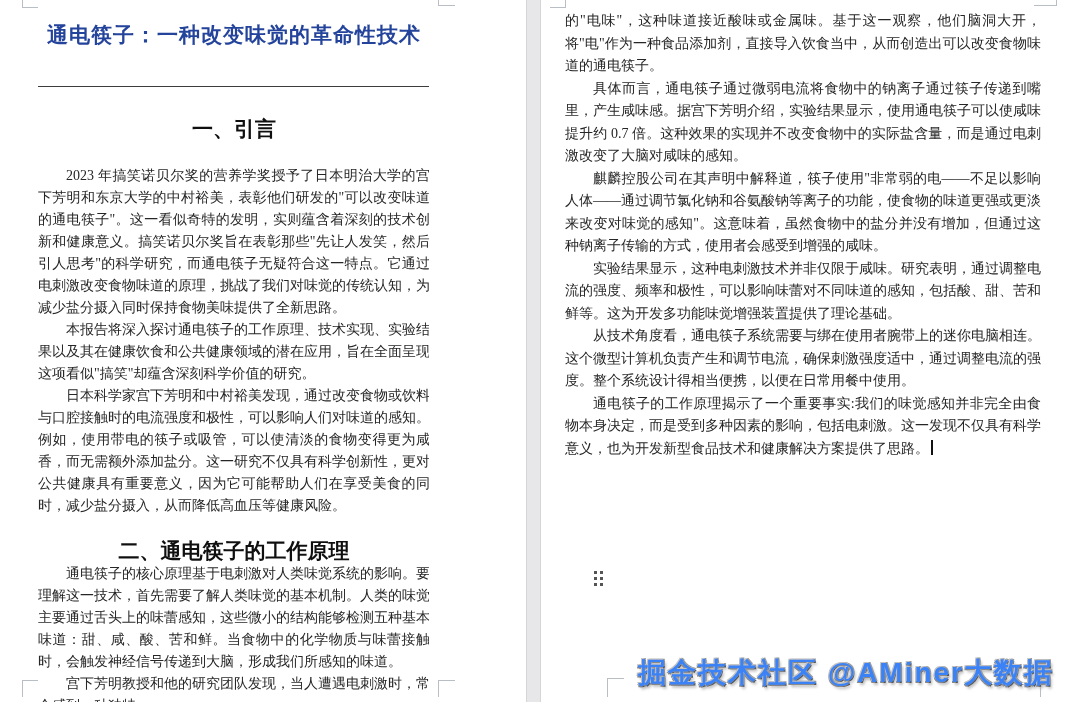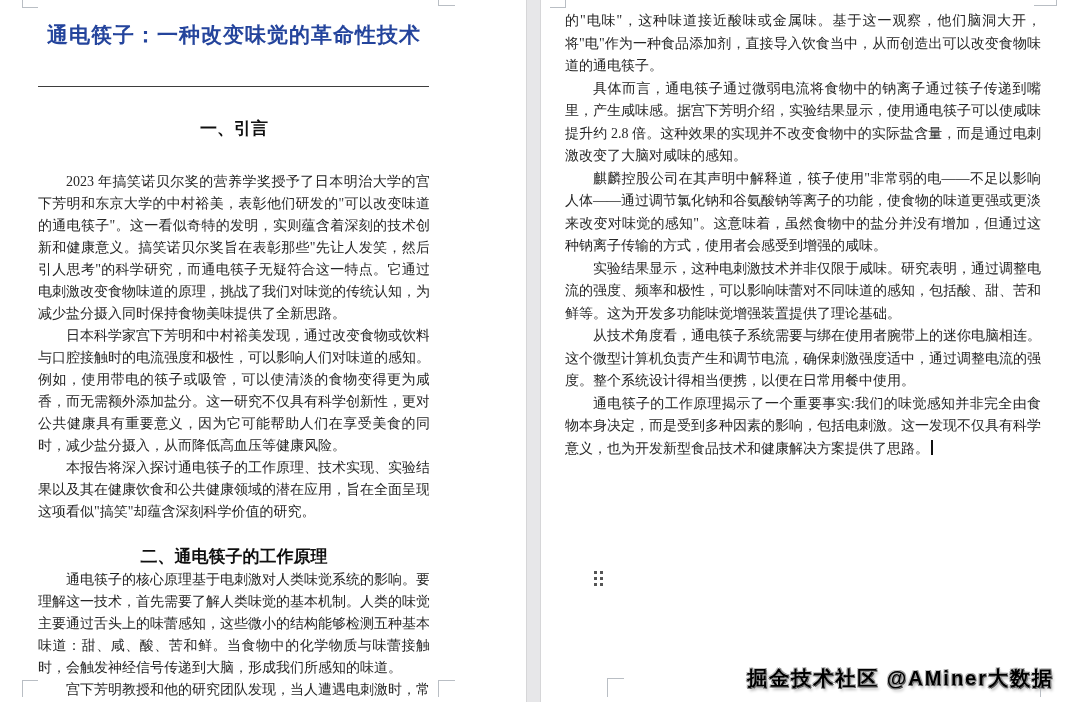--- a/index.html
+++ b/index.html
@@ -23,24 +23,24 @@
   .doc-title {
     margin:20px 0 0 0; text-align:center;
     font-family:"Liberation Serif","DejaVu Serif",serif;
     font-weight:bold; font-size:21px; line-height:30px;
     color:#24449c; letter-spacing:1px;
   }
   .title-rule { margin-top:36px; height:0; border-top:1.5px solid #3d3d3d; }
   .section-heading {
     margin:30px 0 0 0; text-align:center;
     font-family:"Liberation Sans","DejaVu Sans",sans-serif;
-    font-weight:bold; font-size:17px; line-height:24px; color:#0f0f0f;
+    font-weight:bold; font-size:21px; line-height:24px; color:#0f0f0f;
   }
   .sec2 { margin-top:22px; }
-  .body-paras { margin-top:30px; }
+  .body-paras { margin-top:24px; }
   p.body {
     margin:0; text-align:justify; text-indent:2em;
     font-size:14px; line-height:22px; color:#262626;
     font-family:"Liberation Serif","DejaVu Serif",serif;
   }
   .content2 p.body { line-height:22.5px; }
   p.body.no-indent { text-indent:0; }
 
   .text-cursor {
     display:inline-block; width:1.5px; height:15px; background:#111;
@@ -62,57 +62,57 @@
   .m-p1-bl { left:22px;  top:680px; width:15px; height:16px; border-left:1px solid #b9bec4; border-top:1px solid #b9bec4; }
   .m-p1-br { left:438px; top:680px; width:16px; height:16px; border-left:1px solid #b9bec4; border-top:1px solid #b9bec4; }
   .m-p2-tl { left:550px; top:0;     width:15px; height:7px;  border-right:1px solid #b9bec4; border-bottom:1px solid #b9bec4; }
   .m-p2-tr { left:1034px;top:0;     width:22px; height:5px;  border-right:1px solid #b9bec4; border-bottom:1px solid #b9bec4; }
   .m-p2-bl { left:607px; top:678px; width:16px; height:18px; border-left:1px solid #b9bec4; border-top:1px solid #b9bec4; }
   .m-p2-br { left:1024px;top:678px; width:16px; height:18px; border-right:1px solid #b9bec4; border-top:1px solid #b9bec4; }
 
   .watermark {
     position:absolute; right:26px; bottom:10px;
     font-family:"Liberation Sans","DejaVu Sans",sans-serif;
-    font-weight:bold; font-size:20px; letter-spacing:2px;
-    color:#000000; white-space:nowrap;
+    font-weight:bold; font-size:28px; letter-spacing:2px;
+    color:#3b82f6; white-space:nowrap;
     text-shadow:
       -1px -1px 0 #c2c2c2, 1px -1px 0 #9a9a9a,
       -1px 1px 0 #8a8a8a, 1px 1px 0 #565656,
       2px 3px 3px #b5b5b5;
   }
 </style>
 </head>
 <body>
 
 <div class="canvas">
 
   <div class="page page1">
     <div class="content1">
       <h1 class="doc-title">通电筷子：一种改变味觉的革命性技术</h1>
       <div class="title-rule"></div>
       <h2 class="section-heading">一、引言</h2>
       <div class="body-paras">
         <p class="body">2023 年搞笑诺贝尔奖的营养学奖授予了日本明治大学的宫下芳明和东京大学的中村裕美，表彰他们研发的"可以改变味道的通电筷子"。这一看似奇特的发明，实则蕴含着深刻的技术创新和健康意义。搞笑诺贝尔奖旨在表彰那些"先让人发笑，然后引人思考"的科学研究，而通电筷子无疑符合这一特点。它通过电刺激改变食物味道的原理，挑战了我们对味觉的传统认知，为减少盐分摄入同时保持食物美味提供了全新思路。</p>
+        <p class="body">本报告将深入探讨通电筷子的工作原理、技术实现、实验结果以及其在健康饮食和公共健康领域的潜在应用，旨在全面呈现这项看似"搞笑"却蕴含深刻科学价值的研究。</p>
         <p class="body">日本科学家宫下芳明和中村裕美发现，通过改变食物或饮料与口腔接触时的电流强度和极性，可以影响人们对味道的感知。例如，使用带电的筷子或吸管，可以使清淡的食物变得更为咸香，而无需额外添加盐分。这一研究不仅具有科学创新性，更对公共健康具有重要意义，因为它可能帮助人们在享受美食的同时，减少盐分摄入，从而降低高血压等健康风险。</p>
-        <p class="body">本报告将深入探讨通电筷子的工作原理、技术实现、实验结果以及其在健康饮食和公共健康领域的潜在应用，旨在全面呈现这项看似"搞笑"却蕴含深刻科学价值的研究。</p>
       </div>
       <h2 class="section-heading sec2">二、通电筷子的工作原理</h2>
       <div>
         <p class="body">通电筷子的核心原理基于电刺激对人类味觉系统的影响。要理解这一技术，首先需要了解人类味觉的基本机制。人类的味觉主要通过舌头上的味蕾感知，这些微小的结构能够检测五种基本味道：甜、咸、酸、苦和鲜。当食物中的化学物质与味蕾接触时，会触发神经信号传递到大脑，形成我们所感知的味道。</p>
         <p class="body">宫下芳明教授和他的研究团队发现，当人遭遇电刺激时，常会感到一种独特</p>
       </div>
     </div>
   </div>
 
   <div class="page-gap"></div>
 
   <div class="page page2">
     <div class="content2">
       <p class="body no-indent">的"电味"，这种味道接近酸味或金属味。基于这一观察，他们脑洞大开，将"电"作为一种食品添加剂，直接导入饮食当中，从而创造出可以改变食物味道的通电筷子。</p>
-      <p class="body">具体而言，通电筷子通过微弱电流将食物中的钠离子通过筷子传递到嘴里，产生咸味感。据宫下芳明介绍，实验结果显示，使用通电筷子可以使咸味提升约 2.8 倍。这种效果的实现并不改变食物中的实际盐含量，而是通过电刺激改变了大脑对咸味的感知。</p>
+      <p class="body">具体而言，通电筷子通过微弱电流将食物中的钠离子通过筷子传递到嘴里，产生咸味感。据宫下芳明介绍，实验结果显示，使用通电筷子可以使咸味提升约 0.7 倍。这种效果的实现并不改变食物中的实际盐含量，而是通过电刺激改变了大脑对咸味的感知。</p>
       <p class="body">麒麟控股公司在其声明中解释道，筷子使用"非常弱的电——不足以影响人体——通过调节氯化钠和谷氨酸钠等离子的功能，使食物的味道更强或更淡来改变对味觉的感知"。这意味着，虽然食物中的盐分并没有增加，但通过这种钠离子传输的方式，使用者会感受到增强的咸味。</p>
       <p class="body">实验结果显示，这种电刺激技术并非仅限于咸味。研究表明，通过调整电流的强度、频率和极性，可以影响味蕾对不同味道的感知，包括酸、甜、苦和鲜等。这为开发多功能味觉增强装置提供了理论基础。</p>
       <p class="body">从技术角度看，通电筷子系统需要与绑在使用者腕带上的迷你电脑相连。这个微型计算机负责产生和调节电流，确保刺激强度适中，通过调整电流的强度。整个系统设计得相当便携，以便在日常用餐中使用。</p>
       <p class="body"><span>通电筷子的工作原理揭示了一个重要事实:我们的味觉感知并非完全由食物本身决定，而是受到多种因素的影响，包括电刺激。这一发现不仅具有科学意义，也为开发新型食品技术和健康解决方案提供了思路。</span><span class="text-cursor"></span></p>
     </div>
     <div class="drag-handle">
       <i></i>
         <i></i>
         <i></i>
         <i></i>

